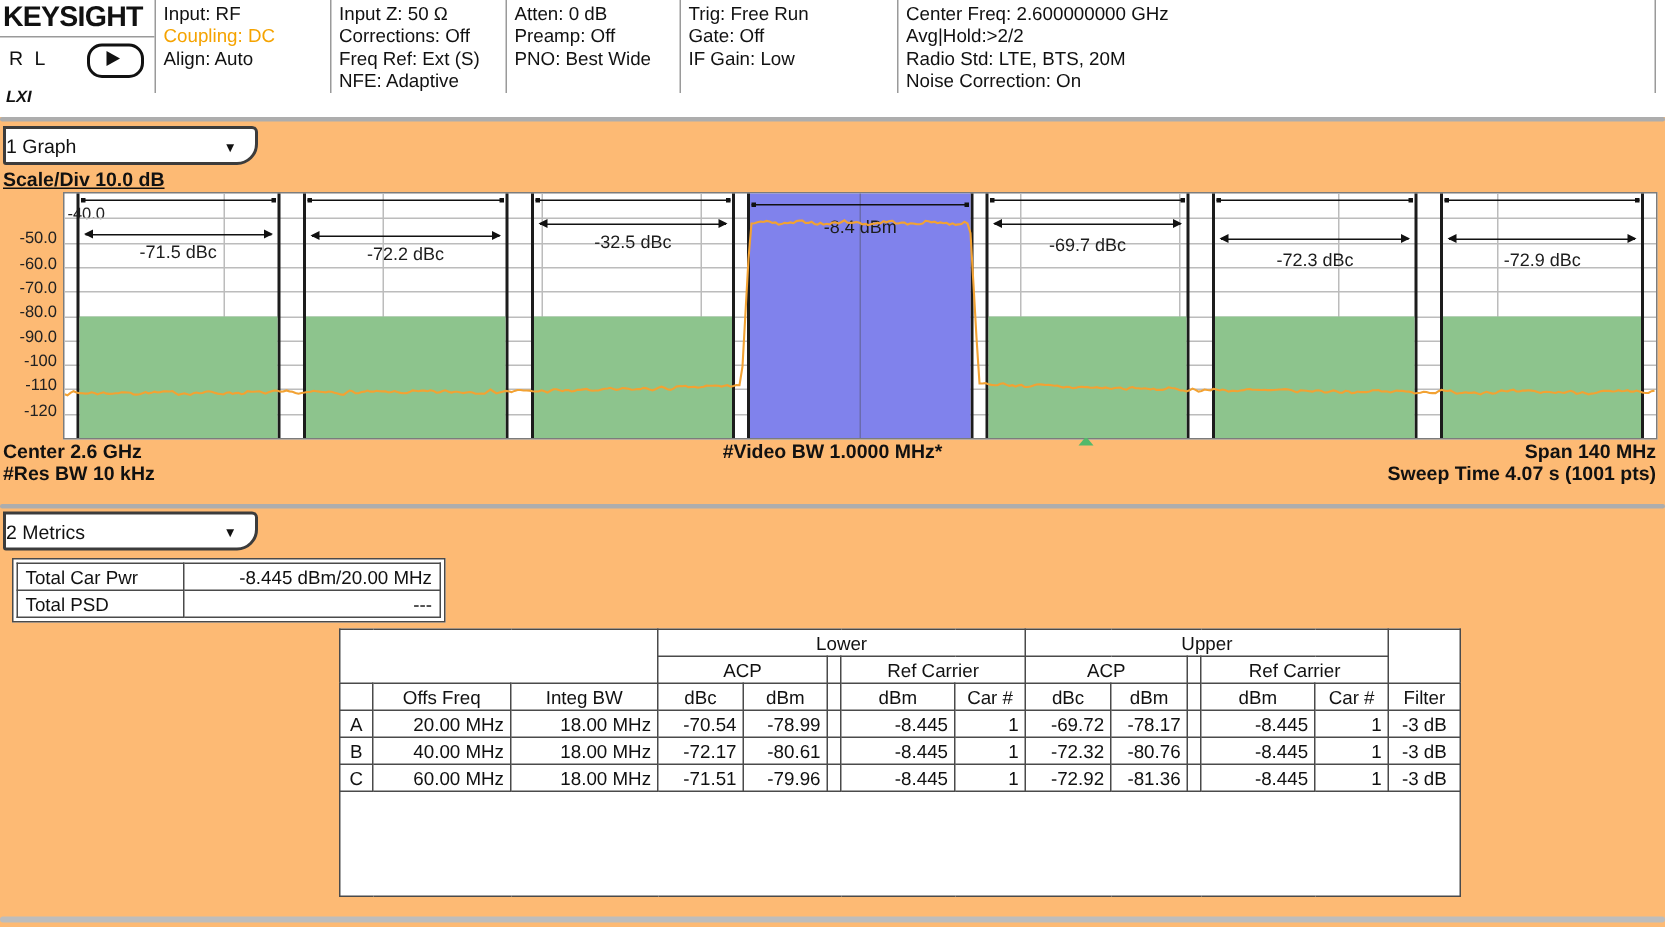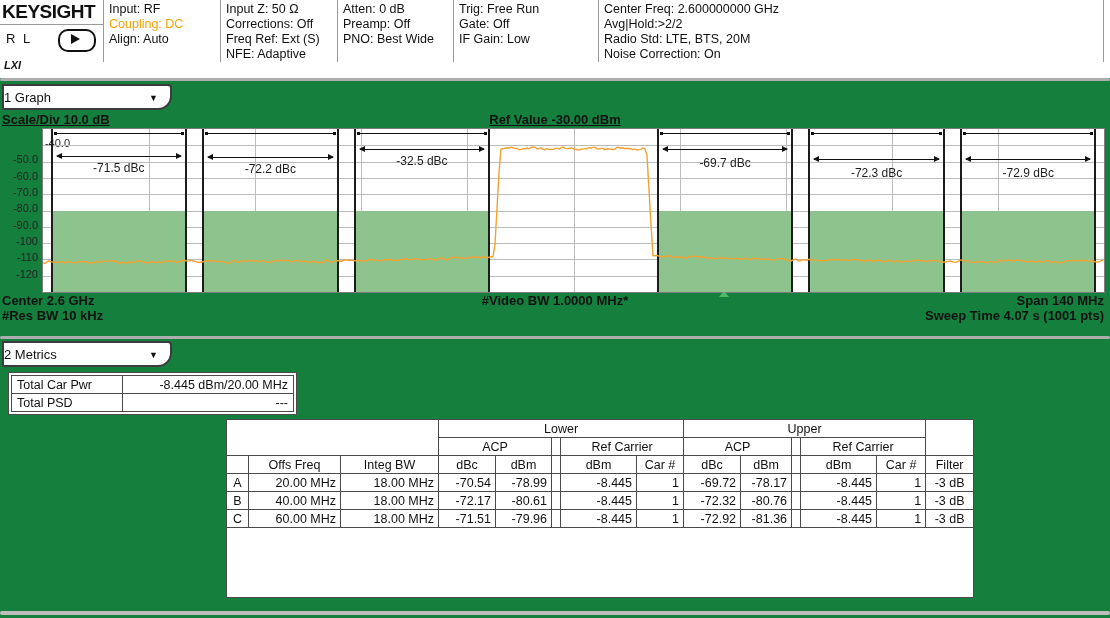--- a/index.html
+++ b/index.html
@@ -1,16 +1,16 @@
 <!DOCTYPE html>
 <html style="--offset-fill: #8dc48d; --carrier-fill: #8082ec; --caret-color: #53b96a;"><head>
 <meta charset="utf-8">
 <style>
   html,body{margin:0;padding:0;background:#fff;}
-  #screen{position:relative;width:1110px;height:618px;background:#15803d;
+  #screen{position:relative;width:1110px;height:618px;background:#fdba74;
     font-family:"Liberation Sans",sans-serif;color:#111;overflow:hidden;}
   
   .hdr{position:absolute;left:0;top:0;width:1110px;height:78px;background:#fff;}
   .hdr-col{position:absolute;top:0;height:62px;border-left:1px solid #9a9a9a;padding:2px 0 0 5px;
     font-size:12.5px;line-height:15px;box-sizing:border-box;}
   .hdr-col div{white-space:nowrap;}
   .hl{color:#f5a300;}
   .logo{position:absolute;left:0;top:0;width:103px;height:78px;}
   .brand{position:absolute;left:2px;top:1px;font-size:19px;font-weight:800;letter-spacing:-.5px;}
   .logo-rule{position:absolute;left:0;top:24px;width:103px;border-top:1px solid #9a9a9a;}
@@ -109,21 +109,20 @@
       <div>Noise Correction: On</div>
     </div>
   </div>
   <div class="hbar" style="top:78px;"></div>
 
   <div class="selector" style="top:84px;">
     <span>1 Graph</span>
     <span class="caret">▼</span>
   </div>
   <div class="blabel" style="left:2px;top:112px;">Scale/Div 10.0 dB</div>
-  <div class="blabel" style="left:0;right:6px;top:112px;width:1110px;text-align:center;">Ref Value -30.00 dBm</div>
 
   <div class="ytick" style="top:137px;margin-left:32px;">-40.0</div>
   <div class="ytick" style="top:153px;">-50.0</div>
   <div class="ytick" style="top:170px;">-60.0</div>
   <div class="ytick" style="top:186px;">-70.0</div>
   <div class="ytick" style="top:202px;">-80.0</div>
   <div class="ytick" style="top:219px;">-90.0</div>
   <div class="ytick" style="top:235px;">-100</div>
   <div class="ytick" style="top:251px;">-110</div>
   <div class="ytick" style="top:268px;">-120</div>
@@ -162,20 +161,26 @@
       <div class="rg-arrow" style="top:17.2%;"></div>
       <div class="rg-label" style="top:20.5%;">-72.2 dBc</div>
     </div>
     <div class="region" style="left:29.286%;width:12.857%;">
       <div class="rg-fill"></div>
       <div class="rg-top" style="top:2.5%;"></div>
       <div class="rg-arrow" style="top:12.3%;"></div>
       <div class="rg-label" style="top:15.5%;">-32.5 dBc</div>
     </div>
 
+    <div class="region" style="left:42.857%;width:14.286%;">
+      <div class="car-fill"></div>
+      <div class="rg-grid-v" style="left:50%;"></div>
+      <div class="rg-top" style="top:4.3%;"></div>
+      <div class="rg-label" style="top:9.5%;">-8.4 dBm</div>
+    </div>
 
     <div class="region" style="left:57.857%;width:12.857%;">
       <div class="rg-fill"></div>
       <div class="rg-top" style="top:2.5%;"></div>
       <div class="rg-arrow" style="top:12.3%;"></div>
       <div class="rg-label" style="top:16.5%;">-69.7 dBc</div>
     </div>
     <div class="region" style="left:72.143%;width:12.857%;">
       <div class="rg-fill"></div>
       <div class="rg-top" style="top:2.5%;"></div>

